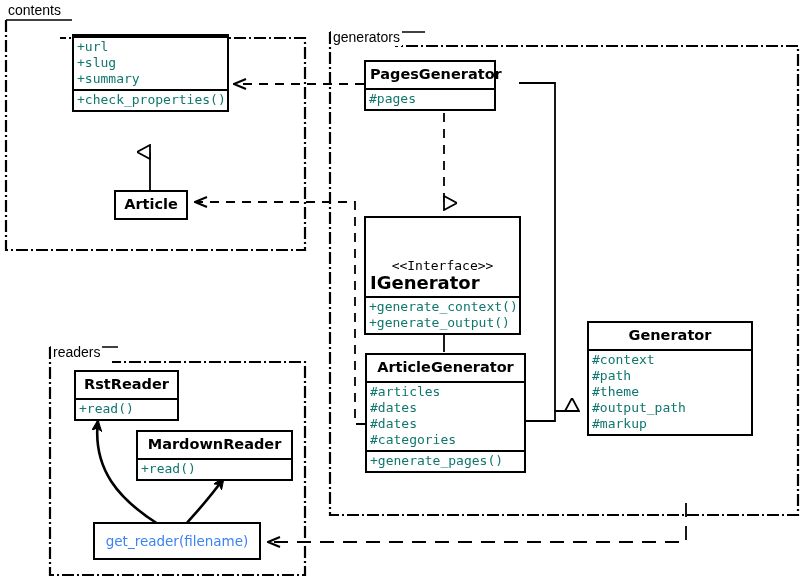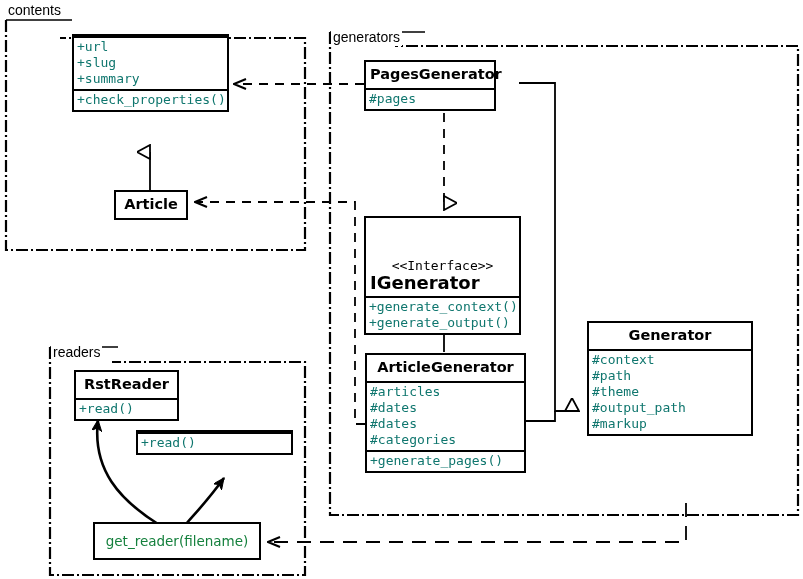--- a/index.html
+++ b/index.html
@@ -75,21 +75,21 @@
     border: 2px solid #000;
     background: #ffffff;
     box-sizing: border-box;
     display: flex;
     align-items: center;
     justify-content: center;
   }
   .plain-box span {
     font-family: "DejaVu Sans", sans-serif;
     font-size: 13.5px;
-    color: #15803d;
+    color: #3b82f6;
     white-space: nowrap;
   }
 </style>
 </head>
 <body>
 
 <div id="canvas">
 
   <svg class="layer">
 
@@ -225,20 +225,21 @@
   </div>
 
   <div class="uml" style="left:74px; top:370px; width:105px;">
     <div class="uml-name">RstReader</div>
     <div class="uml-compartment uml-sep">
       <div class="uml-attr">+read()</div>
     </div>
   </div>
 
   <div class="uml" style="left:136px; top:430px; width:157px;">
+    <div class="uml-name">MardownReader</div>
     <div class="uml-compartment uml-sep">
       <div class="uml-attr">+read()</div>
     </div>
   </div>
 
   <div class="plain-box" style="left:93px; top:522px; width:168px; height:38px;">
     <span>get_reader(filename)</span>
   </div>
 
 </div>

